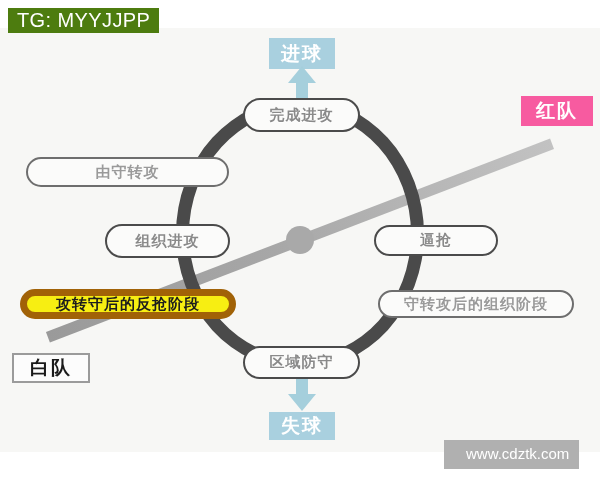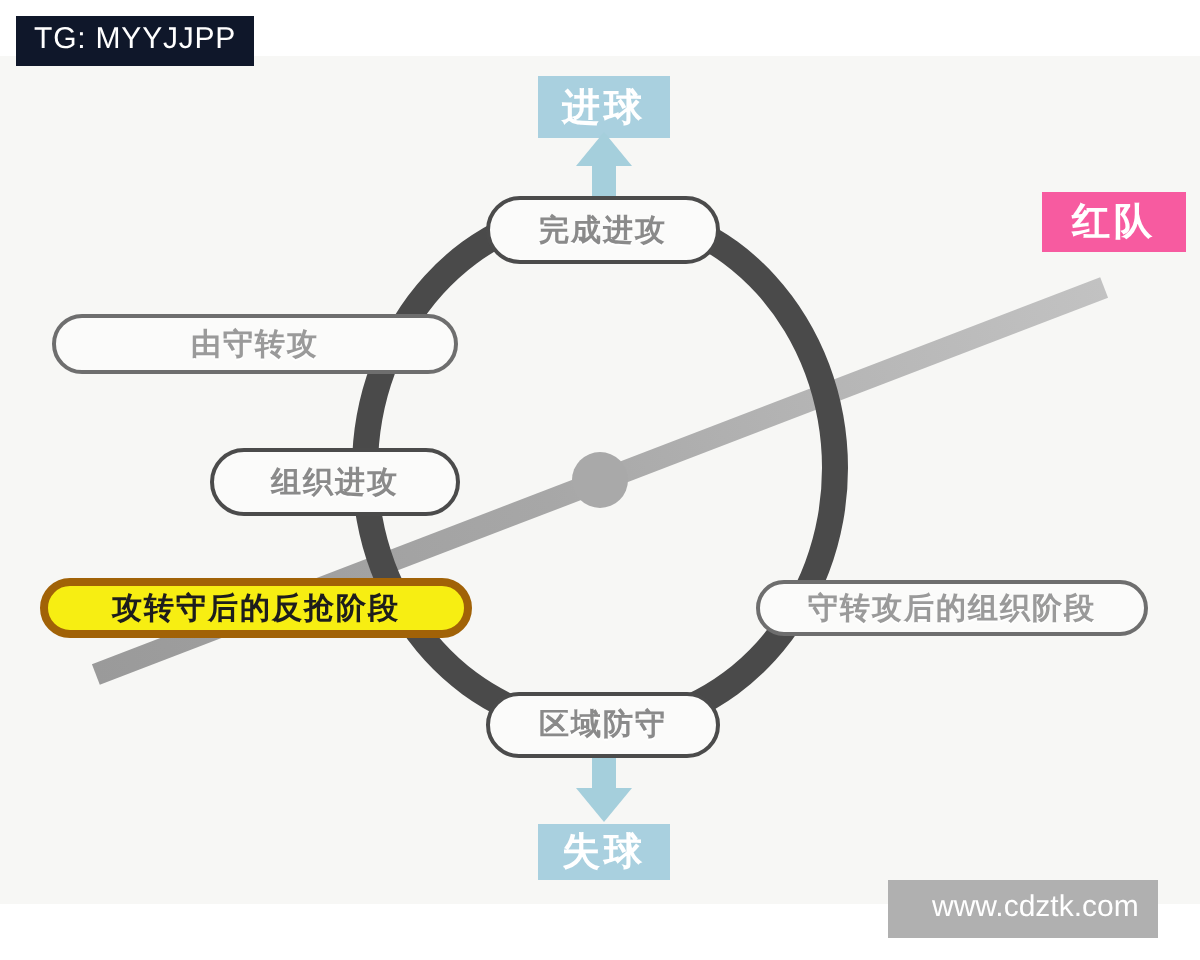--- a/index.html
+++ b/index.html
@@ -34,23 +34,23 @@
     left: 0; top: 452px;
     width: 600px; height: 28px;
     background: #ffffff;
   }
 
   
   .tg-mark {
     position: absolute;
     left: 8px; top: 8px;
     padding: 3px 9px 4px 9px;
-    background: #0f172a;
-    color: #ffffff;
-    font-size: 15px;
+    background: #4d7c0f;
+    color: #ffffff;
+    font-size: 20px;
     letter-spacing: 0.4px;
     line-height: 18px;
     white-space: nowrap;
   }
   .site-mark {
     position: absolute;
     left: 444px; top: 440px;
     padding: 5px 10px 6px 22px;
     background: #b0b0b0;
     color: #ffffff;
@@ -119,21 +119,21 @@
   #n-organize-attack { left: 105px; top: 224px; width: 125px; height: 34px; }
   #n-press           { left: 374px; top: 225px; width: 124px; height: 31px; }
   #n-org-phase       { left: 378px; top: 290px; width: 196px; height: 28px; }
   #n-zone-defense    { left: 243px; top: 346px; width: 117px; height: 33px; }
 
   
   #n-counterpress {
     left: 20px; top: 289px;
     width: 216px; height: 30px;
     background: #f7ee12;
-    border: 4px solid #a16207;
+    border: 7px solid #a16207;
     color: #1d1d1d;
     text-shadow: none;
     font-size: 15px;
     font-family: Liberation Serif, serif;
   }
 
   
   .outcome {
     position: absolute;
     box-sizing: border-box;
@@ -223,25 +223,27 @@
   <div class="arrow-head" id="arrow-down-head"></div>
   <div class="outcome" id="o-concede">失球</div>
 
   <div class="pill" id="n-complete-attack">完成进攻</div>
 
   <div class="pill thin" id="n-def-to-att">由守转攻</div>
 
 
   <div class="pill" id="n-organize-attack">组织进攻</div>
 
+  <div class="pill" id="n-press">逼抢</div>
 
   <div class="pill thin" id="n-org-phase">守转攻后的组织阶段</div>
 
   <div class="pill" id="n-counterpress">攻转守后的反抢阶段</div>
 
   <div class="pill" id="n-zone-defense">区域防守</div>
 
   <div class="team-chip" id="team-red">红队</div>
+  <div class="team-chip" id="team-white">白队</div>
 
   <div class="tg-mark">TG: MYYJJPP</div>
   <div class="site-mark">www.cdztk.com</div>
 
 </div>
 
 </body></html>

